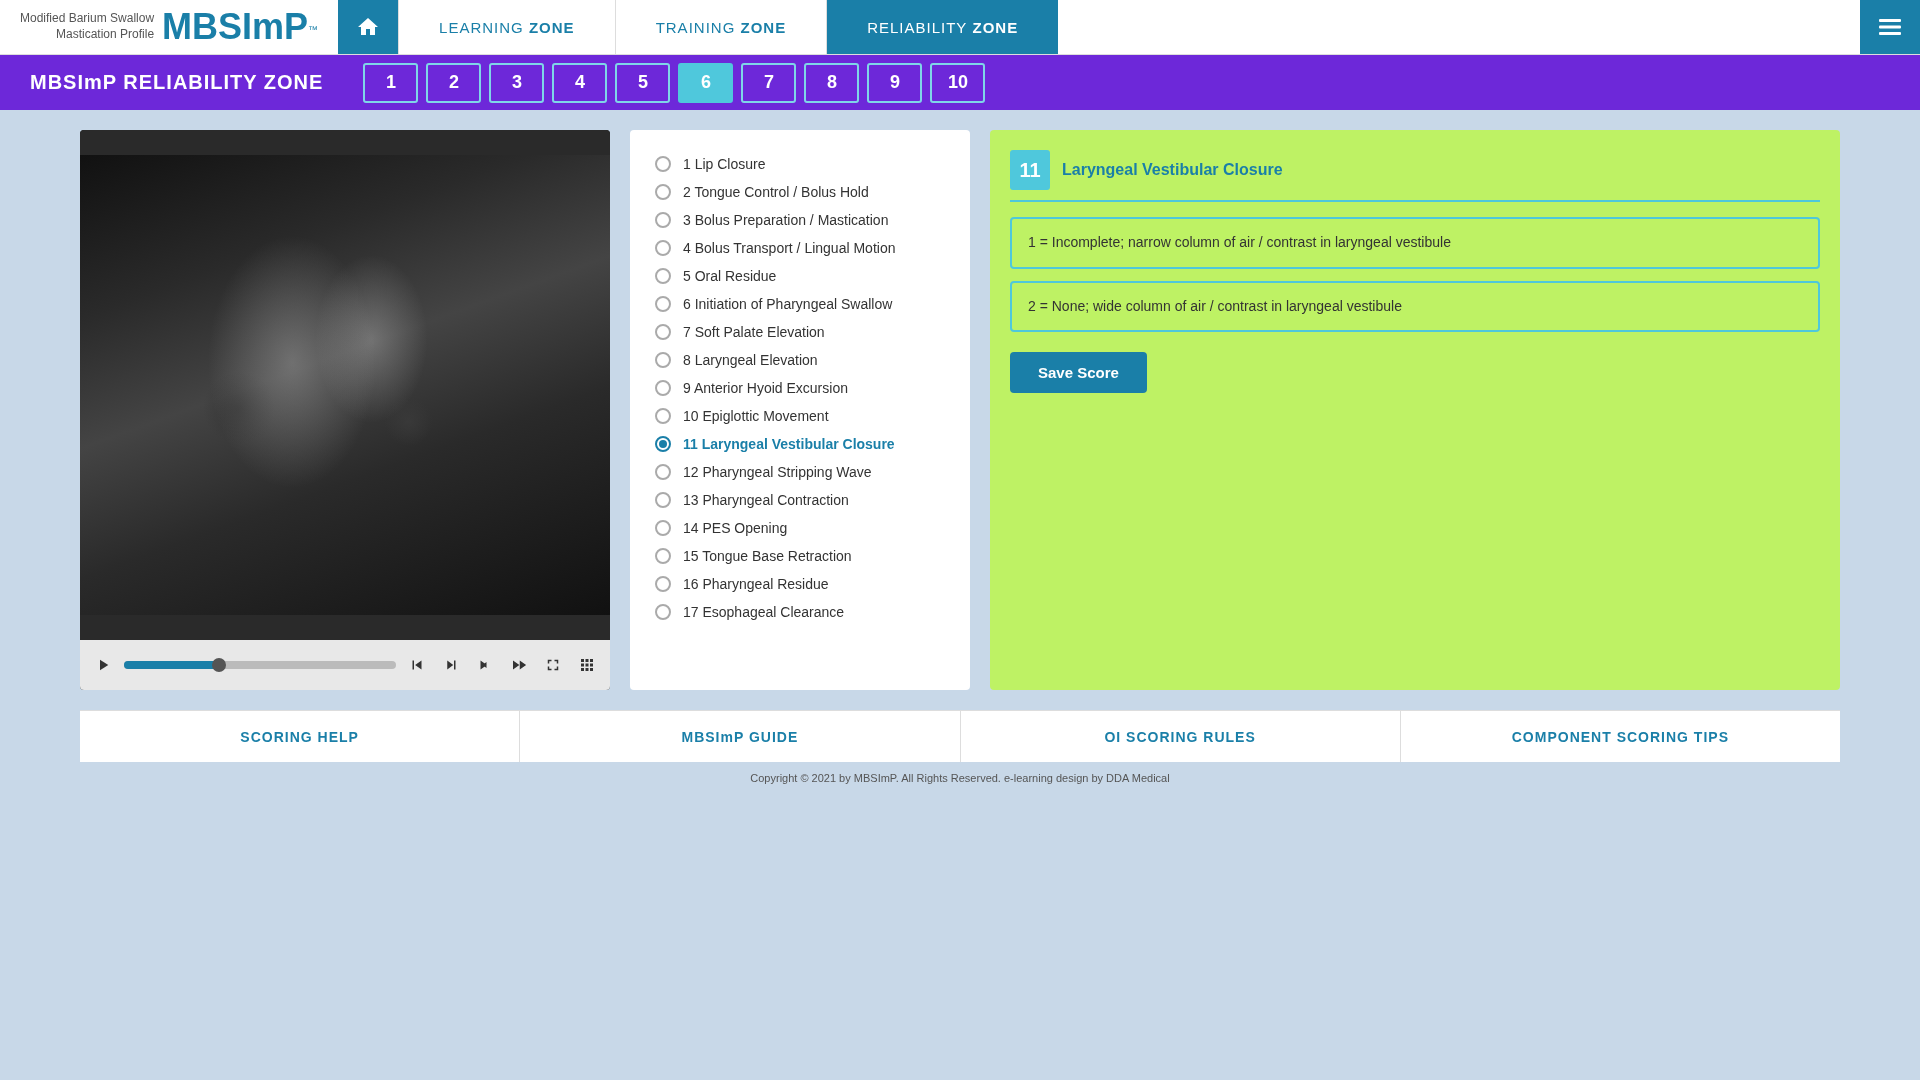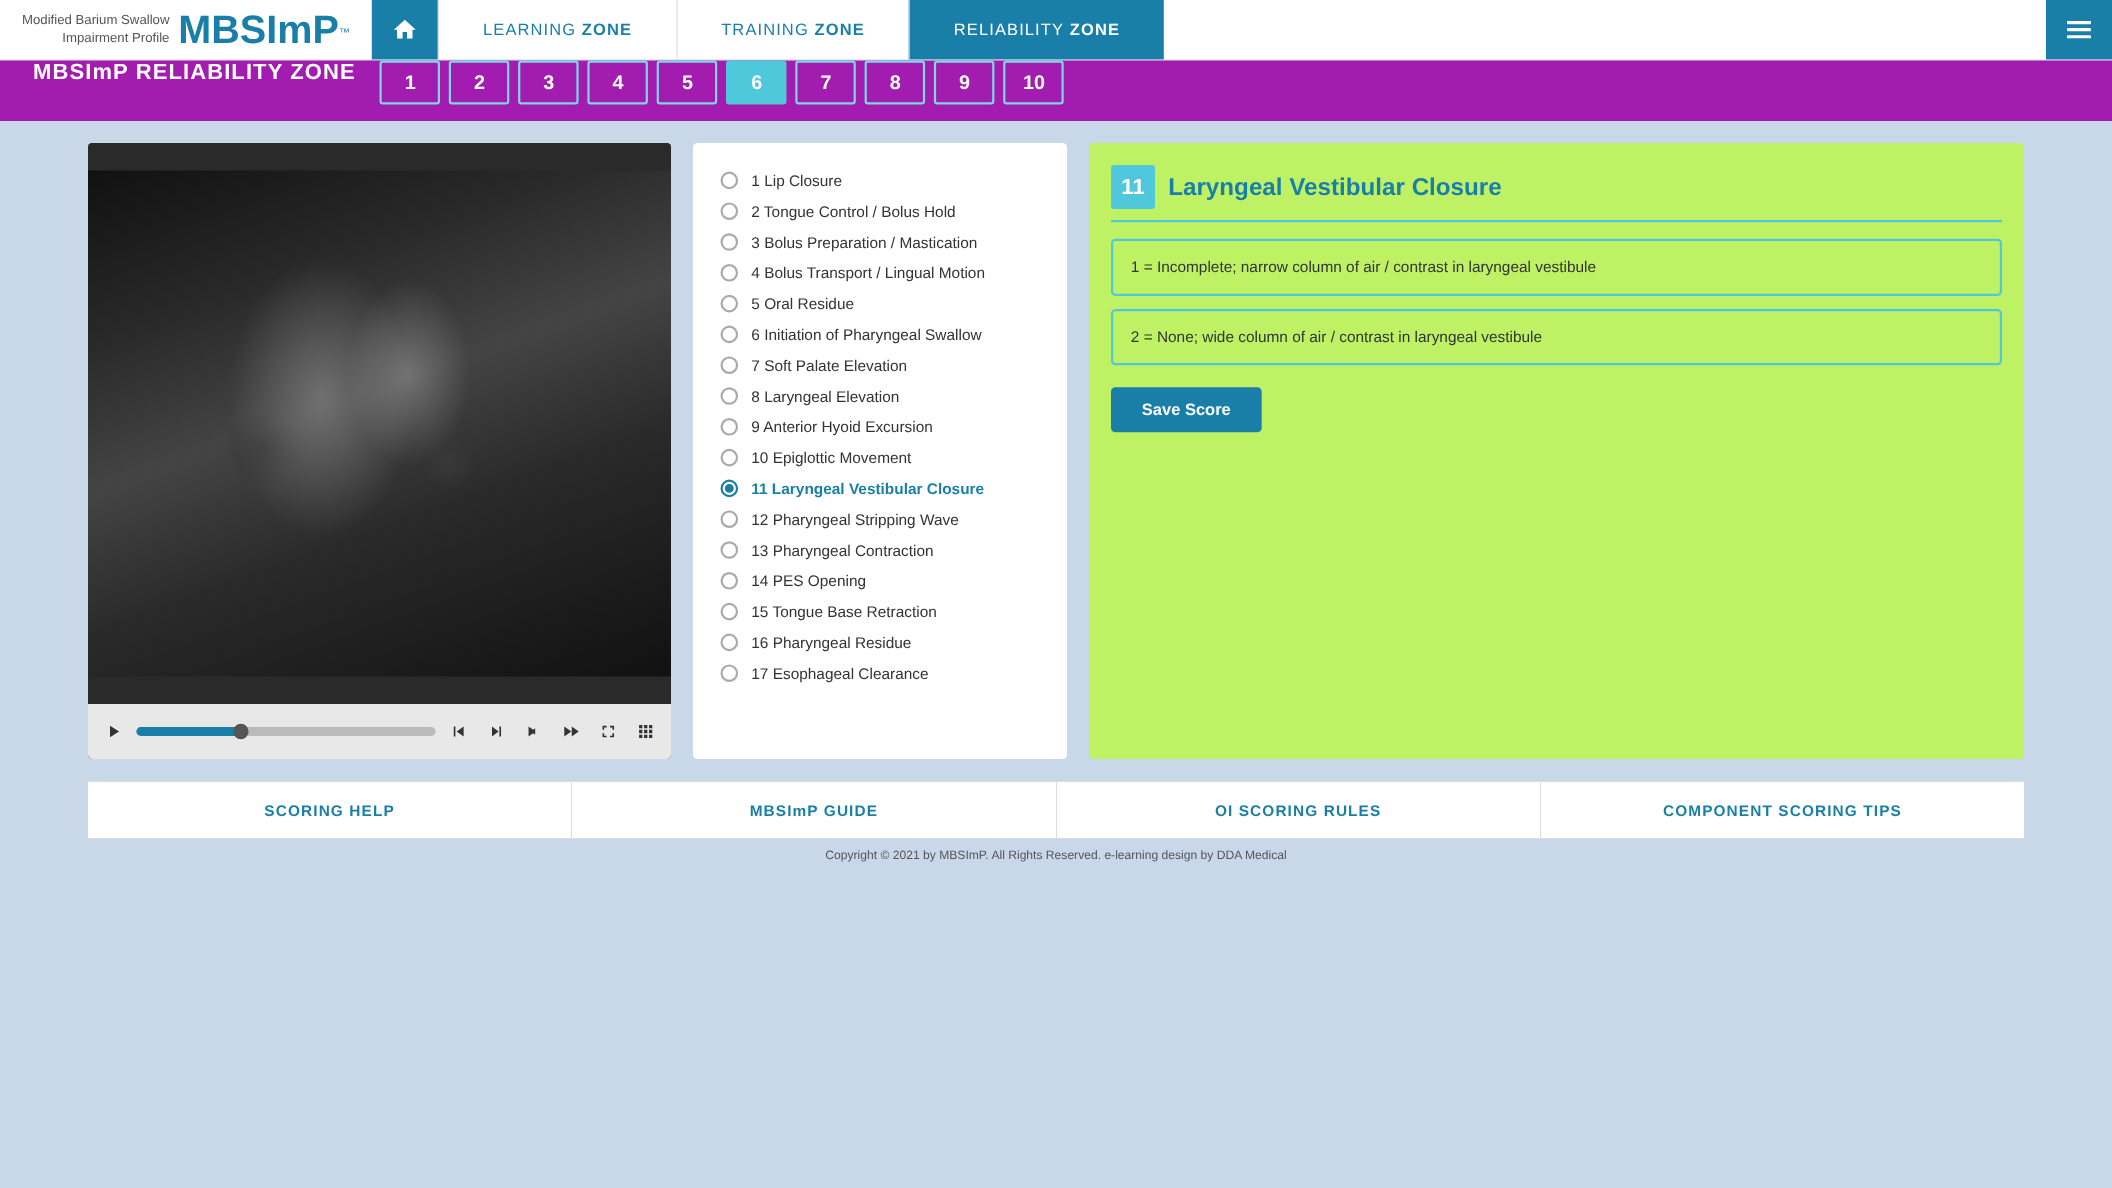--- a/index.html
+++ b/index.html
@@ -80,26 +80,26 @@
       height: 100%;
       display: flex;
       align-items: center;
       justify-content: center;
       cursor: pointer;
     }
     .nav-menu-btn svg { fill: white; width: 22px; height: 16px; }
 
     
     .zone-header {
-      background: #a21caf;
+      background: #6d28d9;
       height: 55px;
       display: flex;
-      align-items: flex-start;
+      align-items: center;
       padding: 0 30px;
-      gap: 2px;
+      gap: 20px;
     }
     .zone-header-title {
       color: white;
       font-size: 20px;
       font-weight: bold;
       letter-spacing: 1px;
       margin-right: 20px;
     }
     .session-btn {
       width: 55px;
@@ -267,21 +267,21 @@
       font-size: 20px;
       font-weight: bold;
       width: 40px;
       height: 40px;
       display: flex;
       align-items: center;
       justify-content: center;
       border-radius: 3px;
     }
     .scoring-title {
-      font-size: 22px;
+      font-size: 16px;
       font-weight: bold;
       color: #1a7fa8;
     }
     .score-option {
       border: 2px solid #4fc8dc;
       border-radius: 4px;
       padding: 14px 16px;
       margin-bottom: 12px;
       font-size: 14px;
       color: #333;
@@ -329,21 +329,21 @@
       font-size: 11px;
       color: #555;
     }
   </style>
 </head>
 <body>
 
 <div class="top-nav">
   <div class="logo-area">
     <div class="logo-text-small" style="white-space:pre-line;">Modified Barium Swallow
-Impairment Profile</div>
+Mastication Profile</div>
     <div>
       <span class="logo-mbsimp">MBSImP</span><span class="logo-tm">™</span>
     </div>
   </div>
   <div class="nav-zones">
     <div class="nav-home">
       <svg viewBox="0 0 24 24">
         <path d="M10 20v-6h4v6h5v-8h3L12 3 2 12h3v8z"></path>
       </svg>
     </div>

